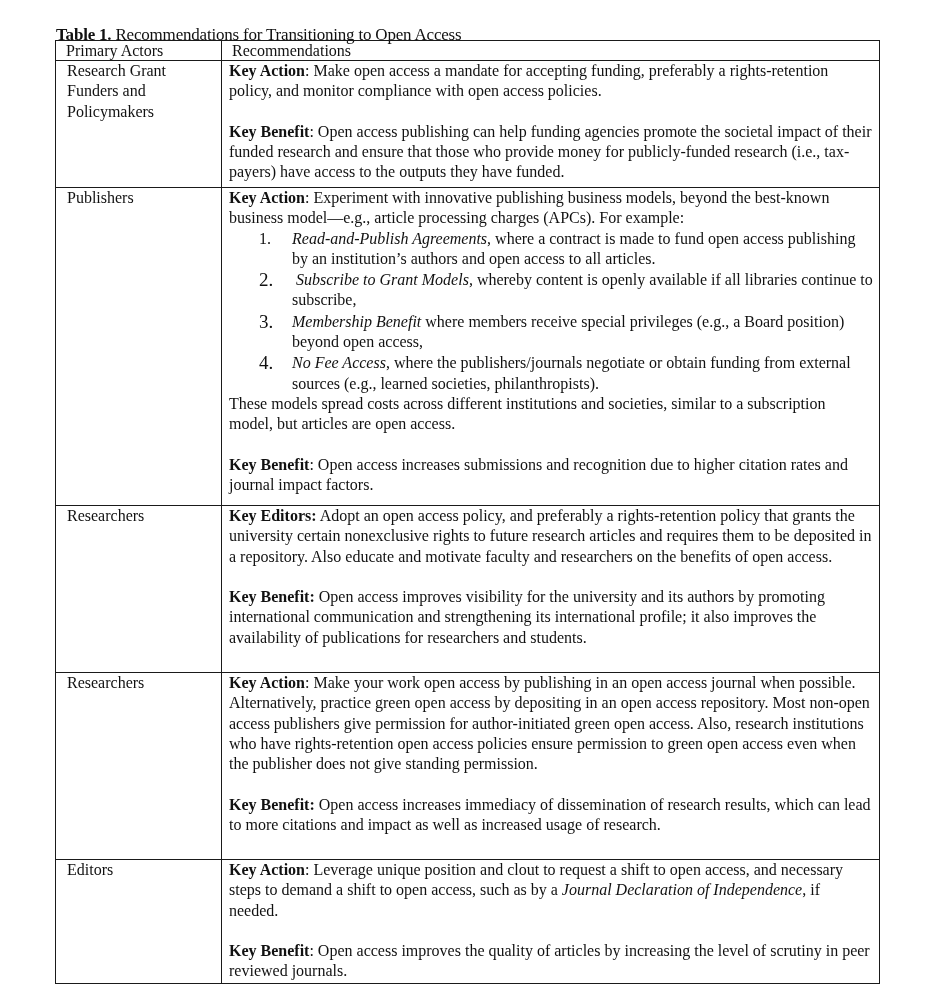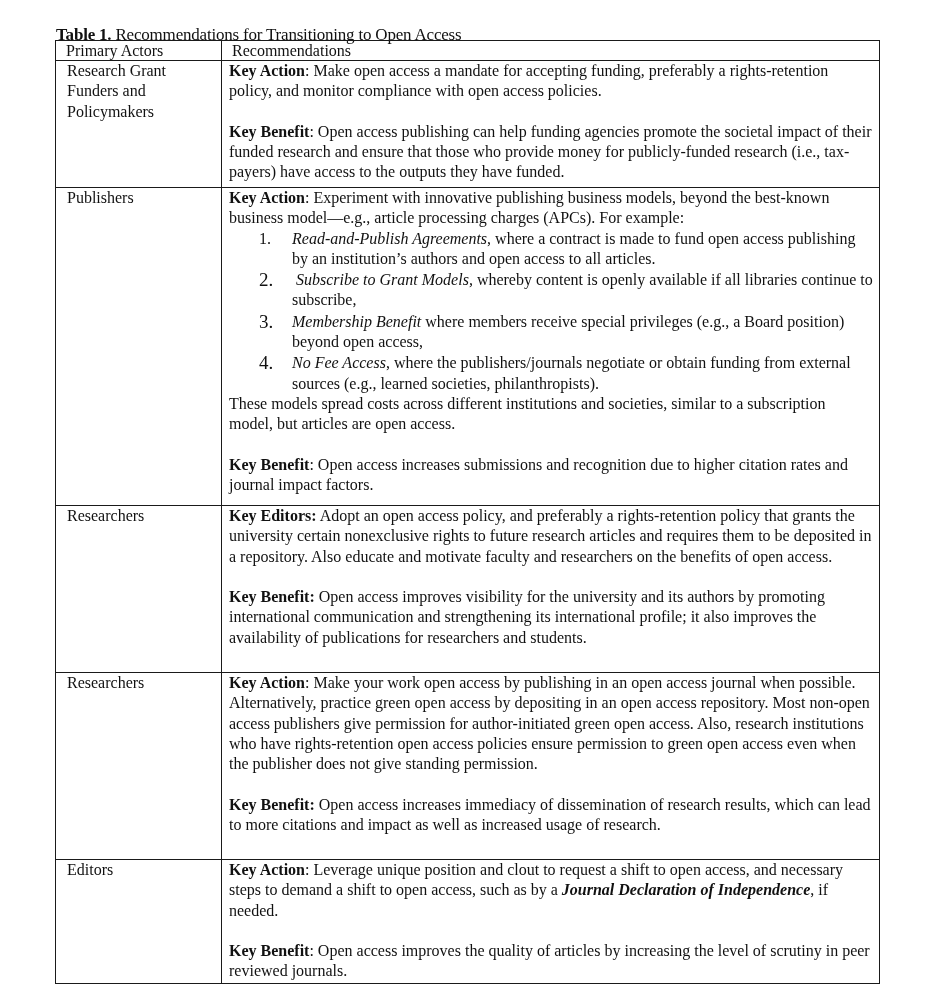--- a/index.html
+++ b/index.html
@@ -62,21 +62,21 @@
   }
   .models li .num {
     position: absolute;
     left: 30px;
     top: 0;
     width: 26px;
   }
   .models li.big .num { font-size: 19px; }
   .models li.big { margin-top: 1px; }
   .models i { }
-  i.it { font-style: italic; font-weight: bold; }
+  i.it { font-style: italic; }
 </style>
 </head>
 <body>
 
 <div class="caption">
   <b>Table 1.</b>
   <span>Recommendations for Transitioning to Open Access</span>
 </div>
 
 <table class="rec">

